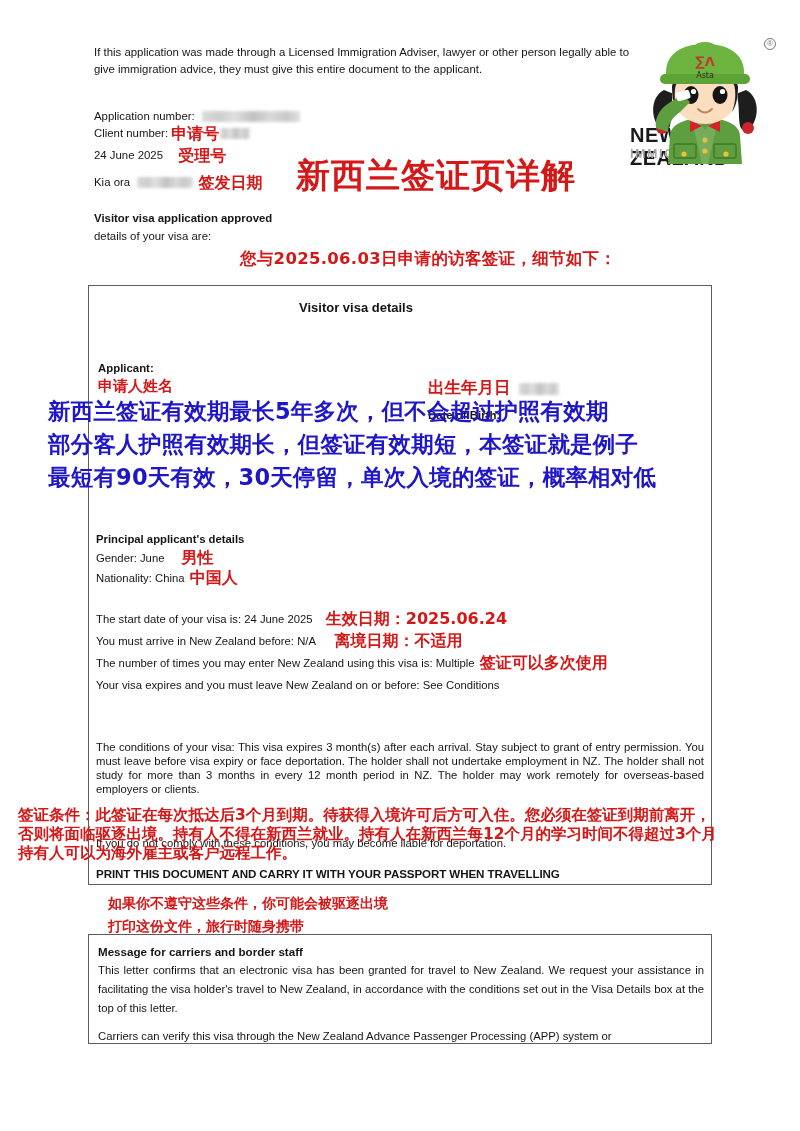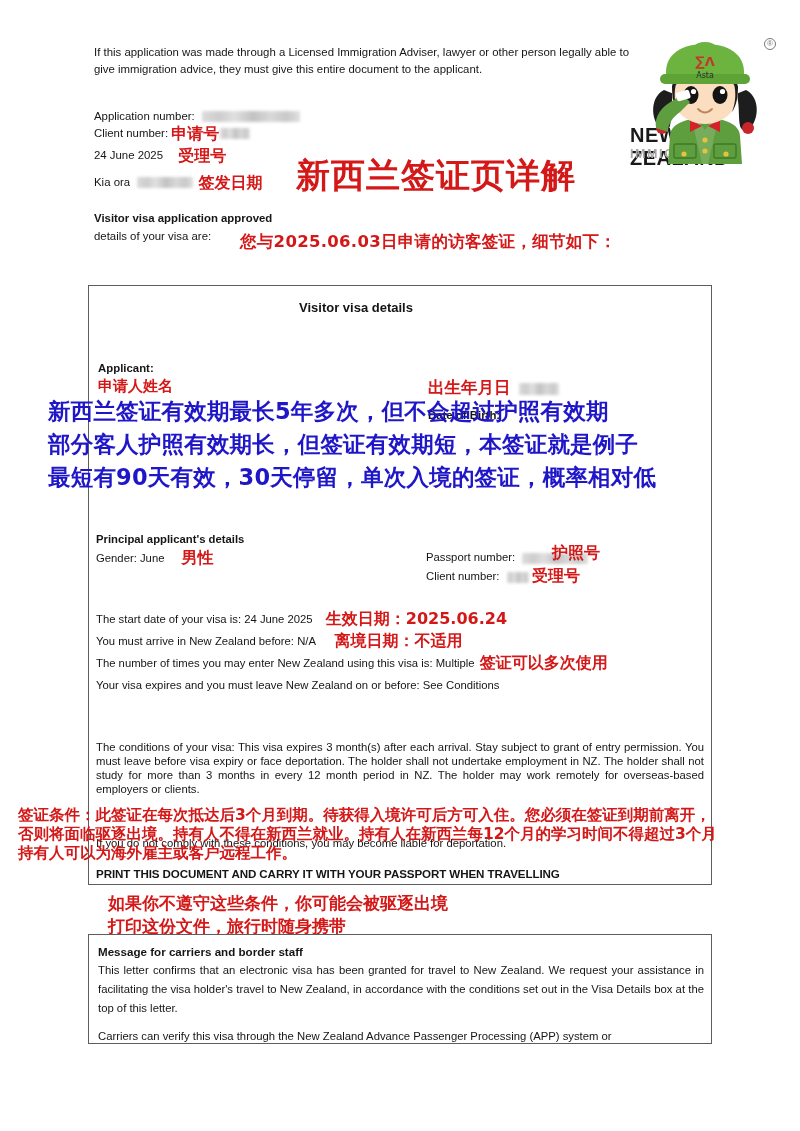--- a/index.html
+++ b/index.html
@@ -84,21 +84,21 @@
     left: 296px; top: 155px;
     font-size: 34px; line-height: 40px; white-space: nowrap;
     letter-spacing: 1px;
   }
 
   
   #approved { left: 94px; top: 210px; width: 620px; }
   #approved .hdr { font-size: 11.4px; font-weight: bold; margin-bottom: 2px; }
   #approved .body { font-size: 11.4px; line-height: 17px; }
   #approved-note {
-    left: 240px; top: 231px;
+    left: 240px; top: 248px;
     font-size: 16.5px; white-space: nowrap; letter-spacing: .3px;
   }
 
   
   #details-box {
     left: 88px; top: 285px; width: 624px; height: 600px;
     border: 1px solid #5d5d5d;
     box-sizing: border-box;
   }
   #details-title {
@@ -153,21 +153,21 @@
 
   
   #red-conditions {
     left: 18px; top: 806px; width: 780px;
     font-size: 15.5px; line-height: 19px; white-space: nowrap;
   }
 
   
   #red-under {
     left: 108px; top: 892px; width: 600px;
-    font-size: 17px; line-height: 23px;
+    font-size: 14px; line-height: 23px;
   }
 
   
   #carriers-box {
     left: 88px; top: 934px; width: 624px; height: 110px;
     border: 1px solid #5d5d5d; box-sizing: border-box;
   }
   #carriers-inner {
     left: 98px; top: 942px; width: 606px;
     font-size: 11.3px; line-height: 19px; text-align: justify;
@@ -279,34 +279,26 @@
     <div>部分客人护照有效期长，但签证有效期短，本签证就是例子</div>
     <div>最短有90天有效，30天停留，单次入境的签证，概率相对低</div>
   </div>
 
   <div id="principal" class="abs en">
     <div class="hdr">Principal applicant's details</div>
     <div class="row">
       <span>Gender: June</span>
       <span class="zh-red inline-red" style="margin-left:14px;">男性</span>
     </div>
-  </div>
-
-  <div id="passport-col" class="abs en">
     <div class="row">
-      <span>Passport number:</span>
-      <span class="blur" style="width:66px;height:11px;margin-left:4px;"></span>
-      <span class="overlay-red" style="left:126px; top:-5px;">护照号</span>
-    </div>
-    <div class="row">
-      <span>Client number:</span>
-      <span class="blur" style="width:22px;height:11px;margin-left:4px;"></span>
-      <span class="overlay-red" style="left:106px; top:-1px;">受理号</span>
-    </div>
-  </div>
+      <span>Nationality: China</span>
+      <span class="zh-red inline-red" style="margin-left:2px;">中国人</span>
+    </div>
+  </div>
+
 
   <div id="dates" class="abs en">
     <div class="line">
       <span>The start date of your visa is: 24 June 2025</span>
       <span class="date-note" style="text-align:center;">生效日期：2025.06.24</span>
     </div>
     <div class="line">
       <span>You must arrive in New Zealand before: N/A</span>
       <span class="date-note" style="margin-left:16px;">离境日期：不适用</span>
     </div>

